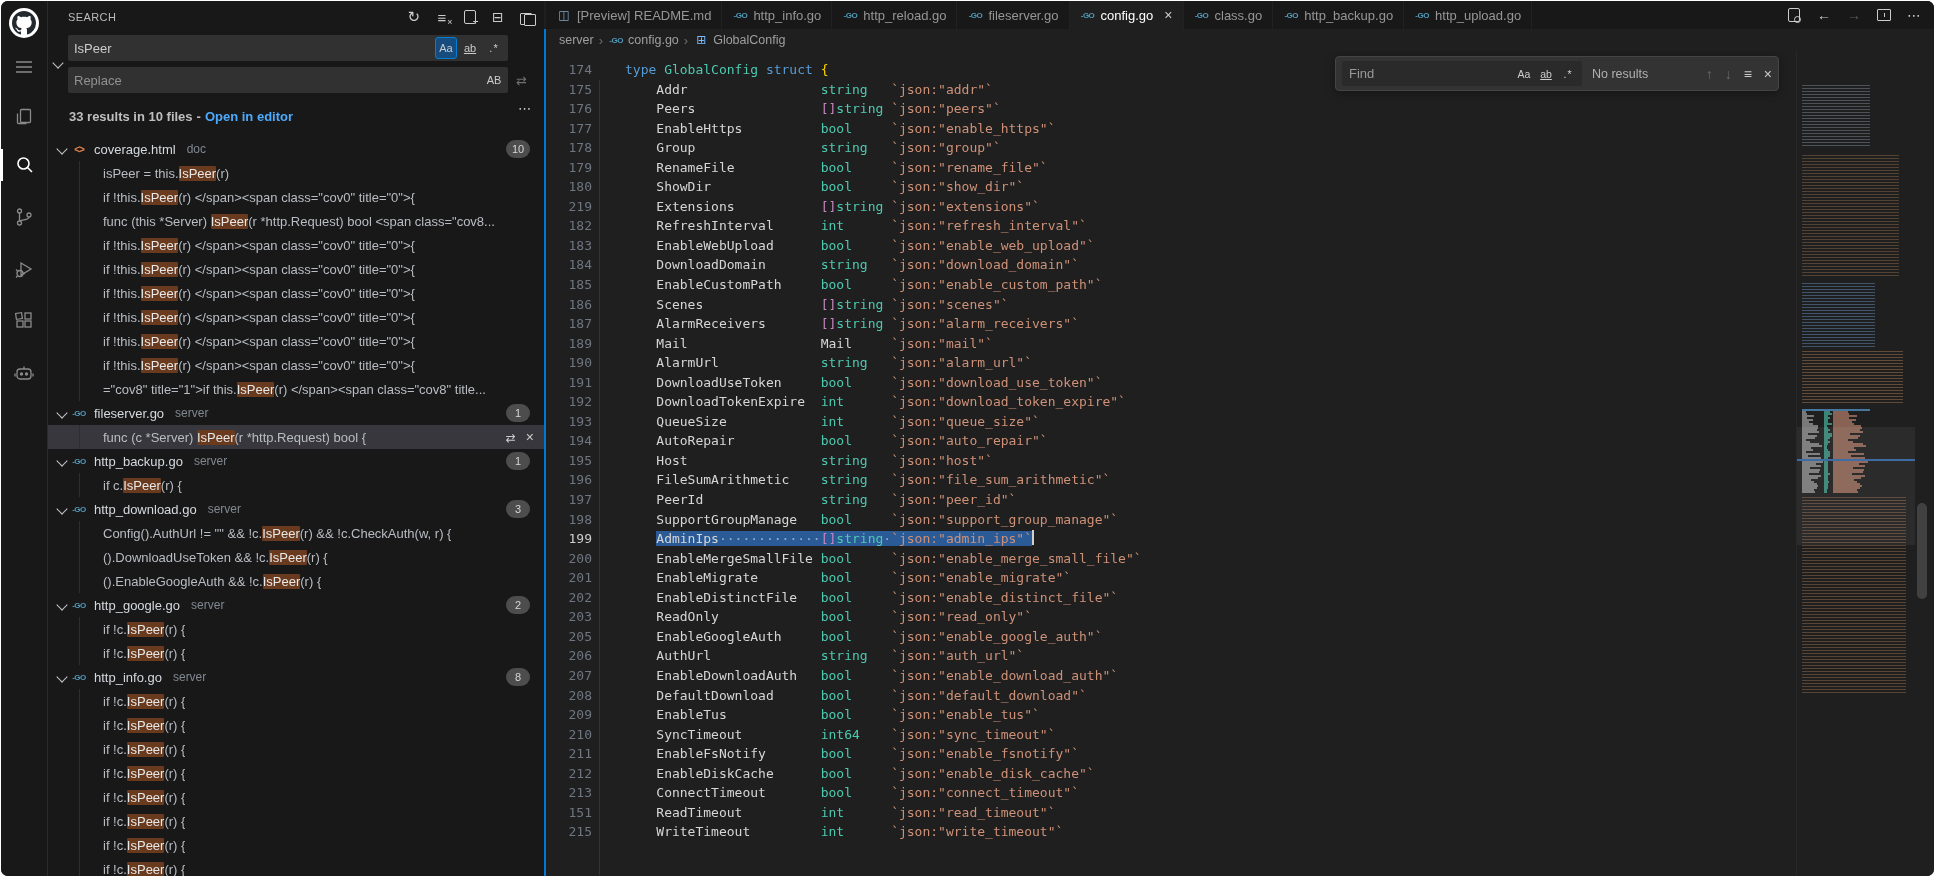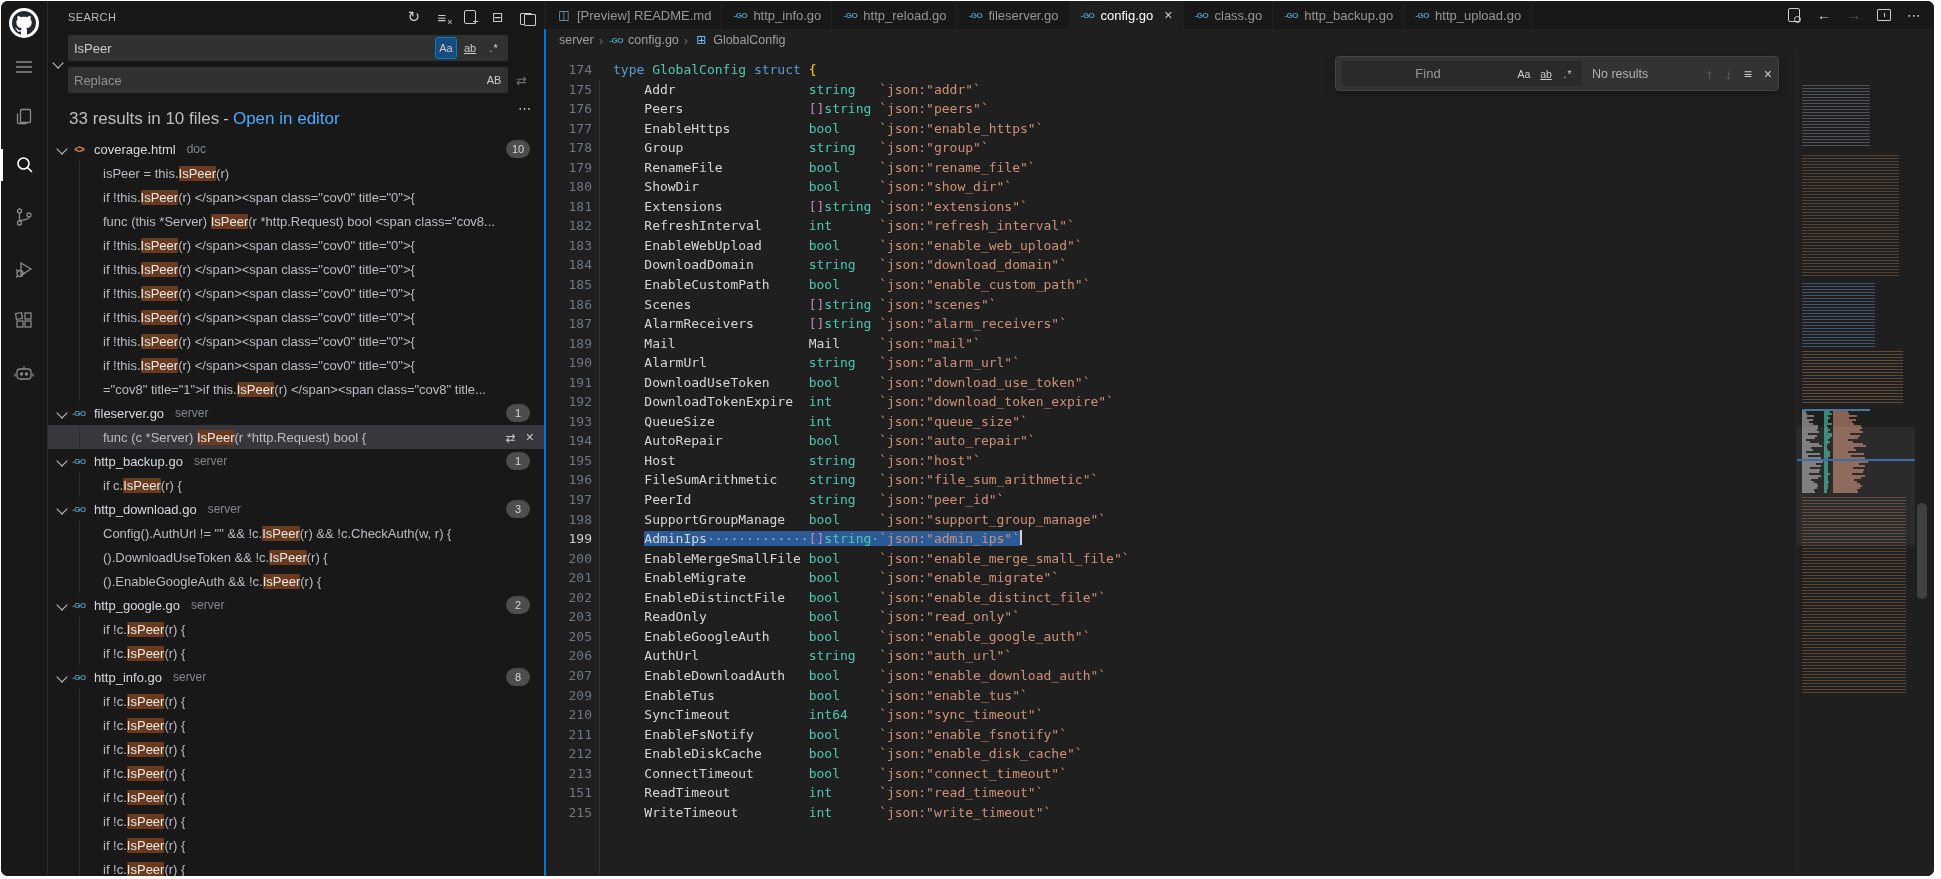--- a/index.html
+++ b/index.html
@@ -40,21 +40,21 @@
     color:#cccccc;font-size:11px;border:1px solid transparent;}
   .opt.on{background:#14across;}
   .opt.on{background:#164c7e;border-color:#007fd4;}
   .opt.regex{letter-spacing:1px;}
   .rail-col{position:relative;color:#a0a0a0;}
   .ic-repall{position:absolute;left:8px;top:38px;font-size:13px;color:#6f6f6f;}
   .ic-repall::before{content:"⇄";}
   .ic-dots{position:absolute;left:10px;top:66px;color:#cccccc;font-size:13px;}
   .ic-dots::before{content:"⋯";}
   
-  .summary{margin:16px 0 0 0;padding-left:21px;font-size:17px;color:#bfbfbf;height:18px;}
+  .summary{margin:16px 0 0 0;padding-left:21px;font-size:13px;color:#bfbfbf;height:18px;font-weight:bold;}
   .summary a{color:#4daafc;text-decoration:none;cursor:pointer;}
   .summary .sep{color:#bfbfbf;margin:0 4px;}
   
   .results{margin-top:10px;overflow:hidden;}
   .rrow{display:flex;align-items:center;height:24px;font-size:13px;color:#b9bdc3;position:relative;white-space:nowrap;}
   .rfile{padding-left:10px;gap:5px;}
   .fname{color:#d5d9de;margin-left:2px;}
   .fdesc{color:#818891;font-size:12px;margin-left:6px;}
   .badge{margin-left:auto;margin-right:14px;background:#4d4d4d;color:#d5d5d5;font-size:11px;border-radius:10px;
     min-width:14px;height:18px;line-height:18px;text-align:center;padding:0 5px;}
@@ -93,36 +93,36 @@
   .breadcrumbs{display:flex;align-items:center;height:22px;padding-left:13px;font-size:12.5px;color:#9f9f9f;gap:3px;background:#1f1f1f;}
   .bitem{display:inline-flex;align-items:center;gap:4px;}
   .bsep{color:#6e6e6e;font-size:13px;margin:0 2px;}
   
   .code-region{position:absolute;left:0;right:0;top:50px;bottom:0;overflow:hidden;}
   .indent-guide{position:absolute;left:53px;top:29px;height:795px;width:1px;background:#343434;}
   #code-lines{position:absolute;left:0;top:9px;right:145px;}
   .cl{display:flex;height:19.55px;line-height:19.55px;font-family:"DejaVu Sans Mono","Liberation Mono",monospace;font-size:13px;}
   .ln{width:46px;text-align:right;color:#6e7681;flex:none;}
   .lnsel{color:#cccccc;}
-  .ctext{margin-left:21px;white-space:pre;}
+  .ctext{margin-left:33px;white-space:pre;}
   .kw{color:#569cd6;}
   .ty{color:#4ec9b0;}
   .pu{color:#c586c0;}
   .tag{color:#ce9178;}
   .br{color:#ffd700;}
   .pl{color:#d6d6d6;}
   .sel{background:#2b5b97;}
   .wsd{color:rgba(255,255,255,.5);}
   .cursor{display:inline-block;width:2px;height:15px;background:#d0d0d0;vertical-align:-2px;}
   
   .find-widget{position:absolute;top:5px;right:155px;width:430px;height:33px;background:#333333;border:1px solid #454545;
     border-radius:4px;box-shadow:0 2px 8px rgba(0,0,0,.35);display:flex;align-items:center;padding:0 6px;z-index:30;}
   .find-inbox{display:flex;align-items:center;background:#2a2a2a;border-radius:2px;height:25px;width:240px;}
   .find-inbox input{flex:1;min-width:0;background:transparent;border:none;outline:none;color:#c4b5fd;font-size:13px;padding:0 7px;
-    font-family:"Liberation Sans","DejaVu Sans",sans-serif;text-align:center;}
+    font-family:"Liberation Sans","DejaVu Sans",sans-serif;}
   .find-inbox input::placeholder{color:#989898;}
   .find-status{color:#b0b0b0;font-size:12.5px;margin-left:10px;flex:none;}
   .find-acts{margin-left:auto;display:flex;gap:12px;align-items:center;color:#cccccc;font-size:14px;}
   .fa.dim{color:#6b6b6b;}
   
   .minimap{position:absolute;top:0;bottom:0;left:1250px;width:118px;background:#1f1f1f;border-left:1px solid #282828;}
   .mm-block{position:absolute;left:5px;}
   .mm-a{top:34px;height:62px;width:58%;background:repeating-linear-gradient(180deg,rgba(150,165,185,.38) 0 1px,transparent 1px 3px);}
   .mm-b{top:104px;height:122px;width:82%;background:repeating-linear-gradient(180deg,rgba(205,150,100,.30) 0 1px,transparent 1px 3px);}
   .mm-c{top:232px;height:64px;width:62%;background:repeating-linear-gradient(180deg,rgba(110,160,215,.42) 0 1px,transparent 1px 3px);}
@@ -467,21 +467,21 @@
           </div>
           <div class="cl">
             <span class="ln">179</span>
             <span class="ctext"><span class="pl">    </span><span class="pl">RenameFile</span><span class="pl">           </span><span class="ty">bool</span><span class="pl">     </span><span class="tag">`json:"rename_file"`</span></span>
           </div>
           <div class="cl">
             <span class="ln">180</span>
             <span class="ctext"><span class="pl">    </span><span class="pl">ShowDir</span><span class="pl">              </span><span class="ty">bool</span><span class="pl">     </span><span class="tag">`json:"show_dir"`</span></span>
           </div>
           <div class="cl">
-            <span class="ln">181</span>
+            <span class="ln">219</span>
             <span class="ctext"><span class="pl">    </span><span class="pl">Extensions</span><span class="pl">           </span><span class="pu">[]</span><span class="ty">string</span><span class="pl"> </span><span class="tag">`json:"extensions"`</span></span>
           </div>
           <div class="cl">
             <span class="ln">182</span>
             <span class="ctext"><span class="pl">    </span><span class="pl">RefreshInterval</span><span class="pl">      </span><span class="ty">int</span><span class="pl">      </span><span class="tag">`json:"refresh_interval"`</span></span>
           </div>
           <div class="cl">
             <span class="ln">183</span>
             <span class="ctext"><span class="pl">    </span><span class="pl">EnableWebUpload</span><span class="pl">      </span><span class="ty">bool</span><span class="pl">     </span><span class="tag">`json:"enable_web_upload"`</span></span>
           </div>
@@ -565,20 +565,24 @@
             <span class="ln">205</span>
             <span class="ctext"><span class="pl">    </span><span class="pl">EnableGoogleAuth</span><span class="pl">     </span><span class="ty">bool</span><span class="pl">     </span><span class="tag">`json:"enable_google_auth"`</span></span>
           </div>
           <div class="cl">
             <span class="ln">206</span>
             <span class="ctext"><span class="pl">    </span><span class="pl">AuthUrl</span><span class="pl">              </span><span class="ty">string</span><span class="pl">   </span><span class="tag">`json:"auth_url"`</span></span>
           </div>
           <div class="cl">
             <span class="ln">207</span>
             <span class="ctext"><span class="pl">    </span><span class="pl">EnableDownloadAuth</span><span class="pl">   </span><span class="ty">bool</span><span class="pl">     </span><span class="tag">`json:"enable_download_auth"`</span></span>
+          </div>
+          <div class="cl">
+            <span class="ln">208</span>
+            <span class="ctext"><span class="pl">    </span><span class="pl">DefaultDownload</span><span class="pl">      </span><span class="ty">bool</span><span class="pl">     </span><span class="tag">`json:"default_download"`</span></span>
           </div>
           <div class="cl">
             <span class="ln">209</span>
             <span class="ctext"><span class="pl">    </span><span class="pl">EnableTus</span><span class="pl">            </span><span class="ty">bool</span><span class="pl">     </span><span class="tag">`json:"enable_tus"`</span></span>
           </div>
           <div class="cl">
             <span class="ln">210</span>
             <span class="ctext"><span class="pl">    </span><span class="pl">SyncTimeout</span><span class="pl">          </span><span class="ty">int64</span><span class="pl">    </span><span class="tag">`json:"sync_timeout"`</span></span>
           </div>
           <div class="cl">

